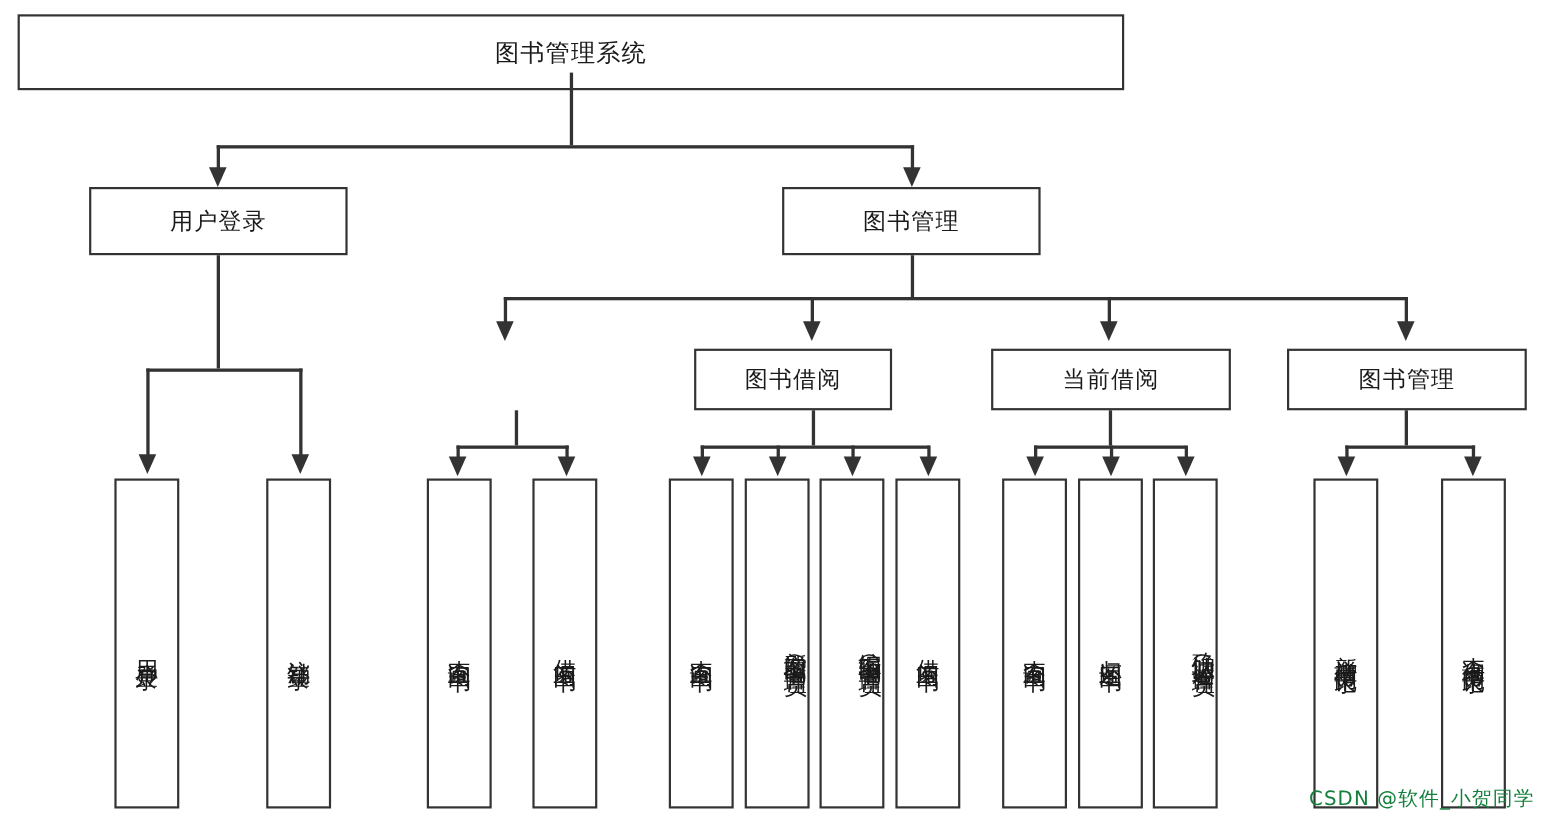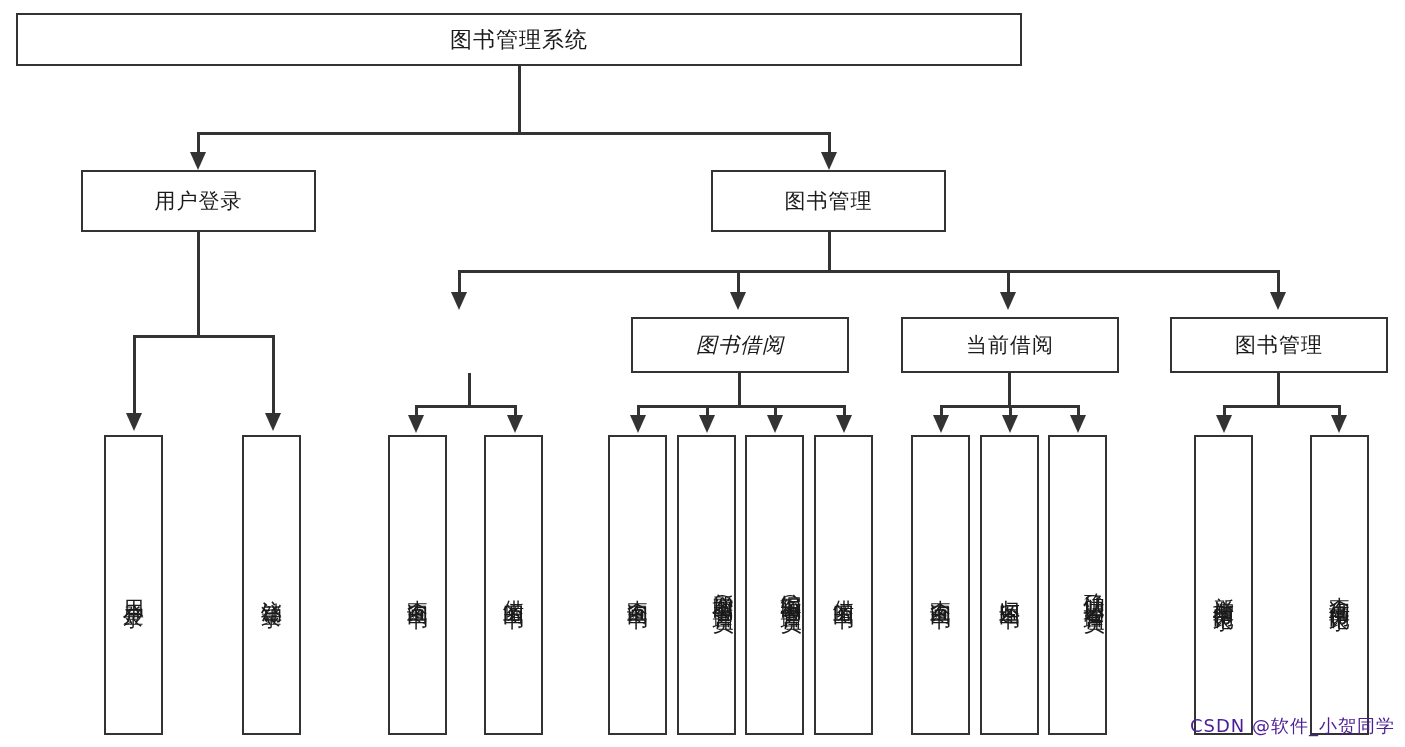--- a/index.html
+++ b/index.html
@@ -40,33 +40,33 @@
   .arrow{
     position:absolute;
     width:0;height:0;
     border-left:8px solid transparent;
     border-right:8px solid transparent;
     border-top:18px solid #333333;
   }
 
   .wm{
     position:absolute;
-    color:#4c1d95;
+    color:#15803d;
     font-size:18px;
     letter-spacing:1px;
     white-space:nowrap;
     user-select:none;
   }
 </style>
 </head>
 <body>
 
 <div id="canvas">
 
-  <div class="node root" style="left:16px;top:13px;width:1006px;height:53px;">图书管理系统</div>
+  <div class="node root" style="left:16px;top:13px;width:1006px;height:69px;">图书管理系统</div>
 
   <div class="ln v" style="left:518px;top:66px;height:66px;"></div>
 
   <div class="ln h" style="left:197px;top:132px;width:634px;"></div>
 
   <div class="ln v" style="left:197px;top:132px;height:24px;"></div>
   <div class="arrow" style="left:190px;top:152px;"></div>
   <div class="ln v" style="left:828px;top:132px;height:24px;"></div>
   <div class="arrow" style="left:821px;top:152px;"></div>
 
@@ -85,21 +85,21 @@
   <div class="ln h" style="left:458px;top:270px;width:822px;"></div>
   <div class="ln v" style="left:458px;top:270px;height:26px;"></div>
   <div class="arrow" style="left:451px;top:292px;"></div>
   <div class="ln v" style="left:737px;top:270px;height:26px;"></div>
   <div class="arrow" style="left:730px;top:292px;"></div>
   <div class="ln v" style="left:1007px;top:270px;height:26px;"></div>
   <div class="arrow" style="left:1000px;top:292px;"></div>
   <div class="ln v" style="left:1277px;top:270px;height:26px;"></div>
   <div class="arrow" style="left:1270px;top:292px;"></div>
 
-  <div class="node h" style="left:631px;top:317px;width:218px;height:56px;font-style:italic;">图书借阅</div>
+  <div class="node h" style="left:631px;top:317px;width:180px;height:56px;">图书借阅</div>
   <div class="node h" style="left:901px;top:317px;width:218px;height:56px;">当前借阅</div>
   <div class="node h" style="left:1170px;top:317px;width:218px;height:56px;">图书管理</div>
 
   <div class="ln v" style="left:468px;top:373px;height:32px;"></div>
   <div class="ln h" style="left:415px;top:405px;width:102px;"></div>
   <div class="ln v" style="left:415px;top:405px;height:15px;"></div>
   <div class="arrow" style="left:408px;top:415px;"></div>
   <div class="ln v" style="left:514px;top:405px;height:15px;"></div>
   <div class="arrow" style="left:507px;top:415px;"></div>
 

